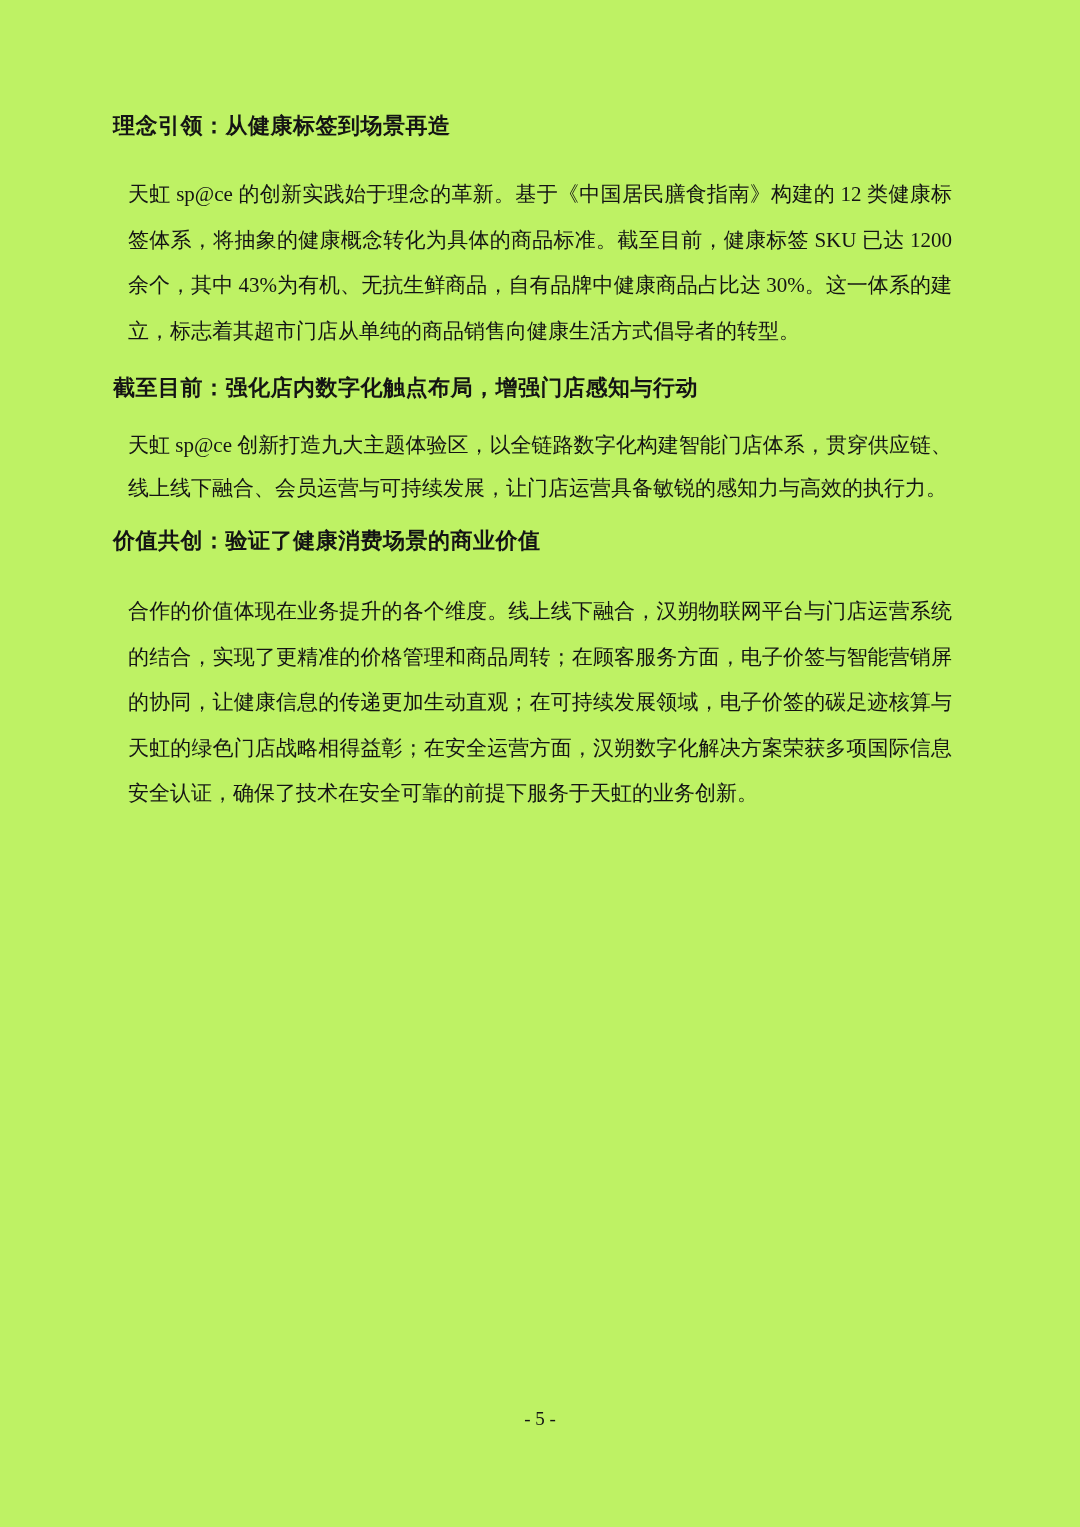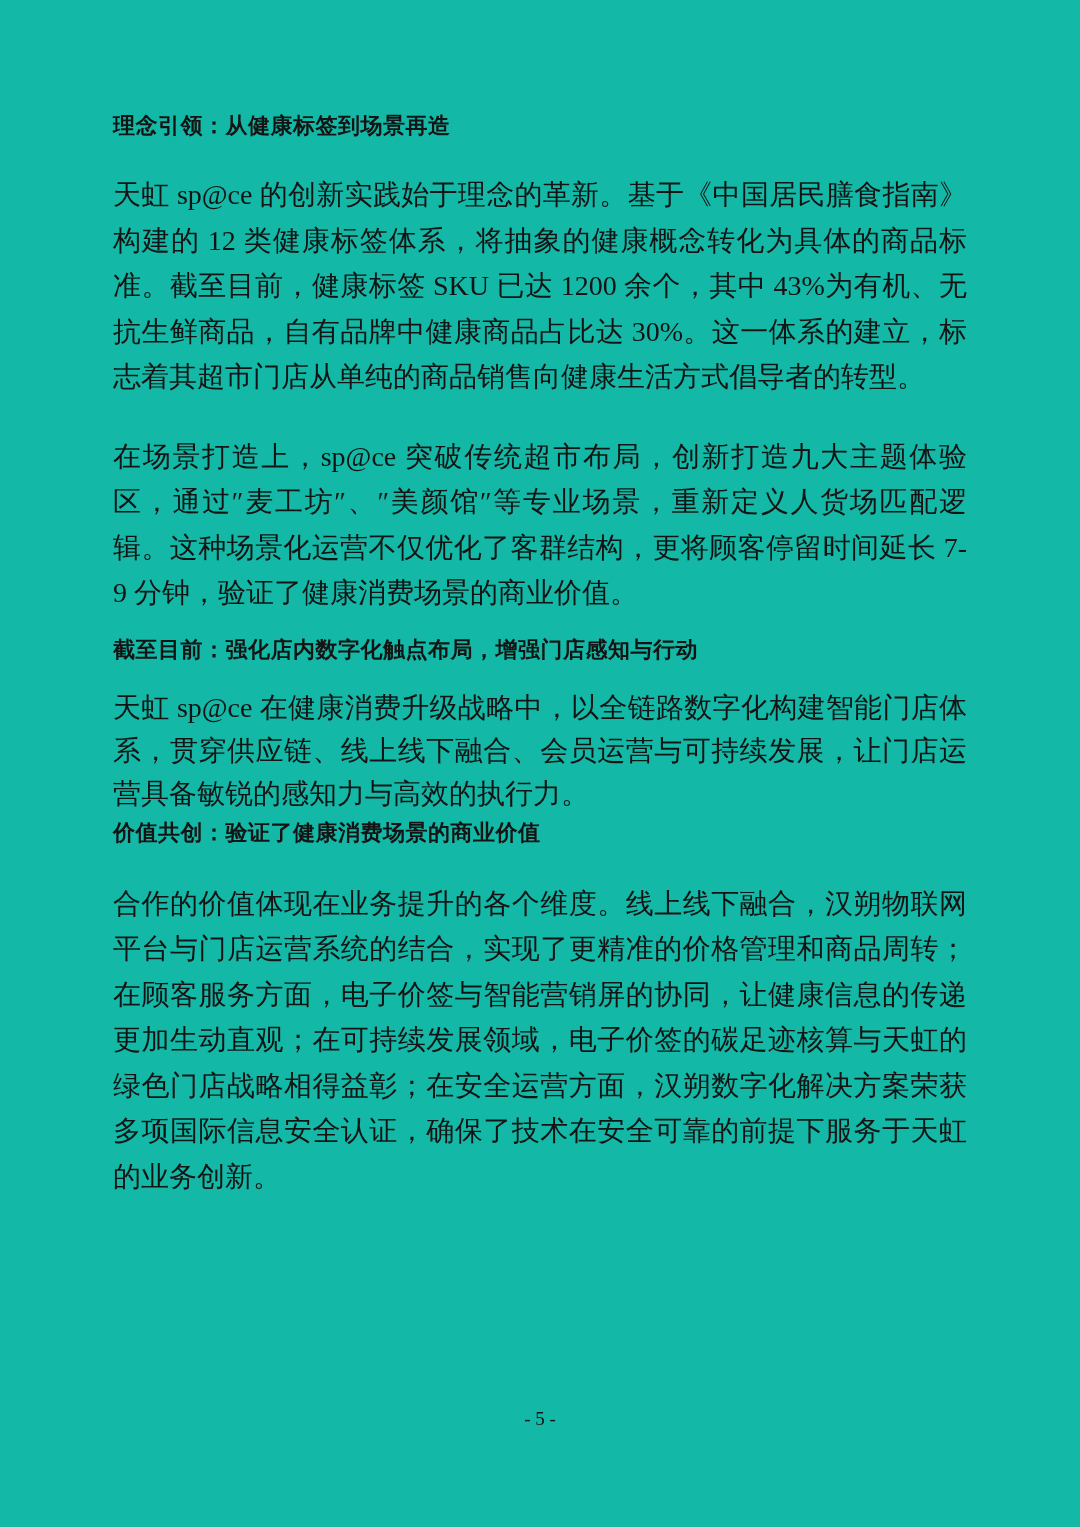--- a/index.html
+++ b/index.html
@@ -4,43 +4,43 @@
 <style>
   html, body {
     margin: 0;
     padding: 0;
     background: #ffffff;
   }
   .page {
     position: relative;
     width: 1080px;
     height: 1527px;
-    background: #14b8a6;
+    background: #bef264;
     color: #141414;
     overflow: hidden;
   }
   .content {
     padding: 110px 113px 0 113px;
   }
   .doc-heading {
     font-family: "Liberation Sans", "DejaVu Sans", sans-serif;
     font-weight: bold;
     font-size: 22px;
     line-height: 32px;
     color: #141414;
     letter-spacing: 0.5px;
     margin: 0;
   }
   .doc-para {
     font-family: "Liberation Serif", "DejaVu Serif", serif;
-    font-size: 28px;
+    font-size: 21px;
     line-height: 45.5px;
     text-align: justify;
     color: #141414;
-    margin: 0;
+    margin: 15px;
   }
   .doc-para.tight {
     line-height: 43px;
   }
   .mt-30 { margin-top: 30px; }
   .mt-34 { margin-top: 34px; }
   .mt-18 { margin-top: 18px; }
   .mt-20 { margin-top: 20px; }
   .mt-8  { margin-top: 8px;  }
   .mt-2  { margin-top: 2px;  }
@@ -60,25 +60,24 @@
 </head>
 <body>
 
 <div class="page">
   <div class="content">
 
     <h2 class="doc-heading">理念引领：从健康标签到场景再造</h2>
 
     <p class="doc-para mt-30">天虹 sp@ce 的创新实践始于理念的革新。基于《中国居民膳食指南》构建的 12 类健康标签体系，将抽象的健康概念转化为具体的商品标准。截至目前，健康标签 SKU 已达 1200 余个，其中 43%为有机、无抗生鲜商品，自有品牌中健康商品占比达 30%。这一体系的建立，标志着其超市门店从单纯的商品销售向健康生活方式倡导者的转型。</p>
 
-    <p class="doc-para mt-34">在场景打造上，sp@ce 突破传统超市布局，创新打造九大主题体验区，通过″麦工坊″、″美颜馆″等专业场景，重新定义人货场匹配逻辑。这种场景化运营不仅优化了客群结构，更将顾客停留时间延长 7-9 分钟，验证了健康消费场景的商业价值。</p>
 
     <h2 class="doc-heading mt-18">截至目前：强化店内数字化触点布局，增强门店感知与行动</h2>
 
-    <p class="doc-para tight mt-20">天虹 sp@ce 在健康消费升级战略中，以全链路数字化构建智能门店体系，贯穿供应链、线上线下融合、会员运营与可持续发展，让门店运营具备敏锐的感知力与高效的执行力。</p>
+    <p class="doc-para tight mt-20">天虹 sp@ce 创新打造九大主题体验区，以全链路数字化构建智能门店体系，贯穿供应链、线上线下融合、会员运营与可持续发展，让门店运营具备敏锐的感知力与高效的执行力。</p>
 
 
     <h2 class="doc-heading mt-2">价值共创：验证了健康消费场景的商业价值</h2>
 
     <p class="doc-para mt-32">合作的价值体现在业务提升的各个维度。线上线下融合，汉朔物联网平台与门店运营系统的结合，实现了更精准的价格管理和商品周转；在顾客服务方面，电子价签与智能营销屏的协同，让健康信息的传递更加生动直观；在可持续发展领域，电子价签的碳足迹核算与天虹的绿色门店战略相得益彰；在安全运营方面，汉朔数字化解决方案荣获多项国际信息安全认证，确保了技术在安全可靠的前提下服务于天虹的业务创新。</p>
 
 
   </div>
 
   <div class="page-footer">- 5 -</div>

